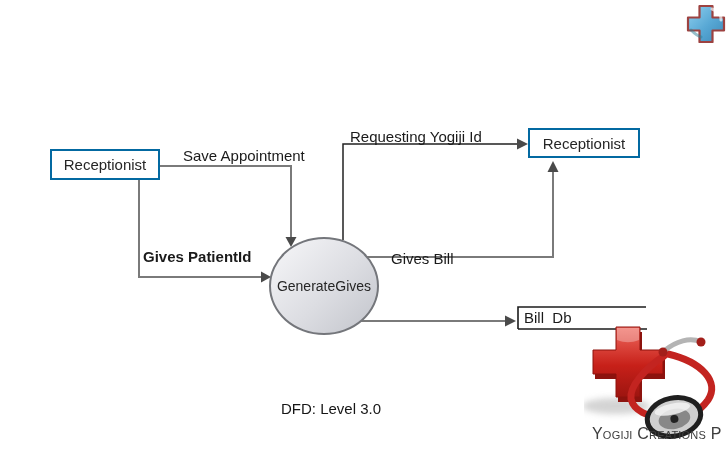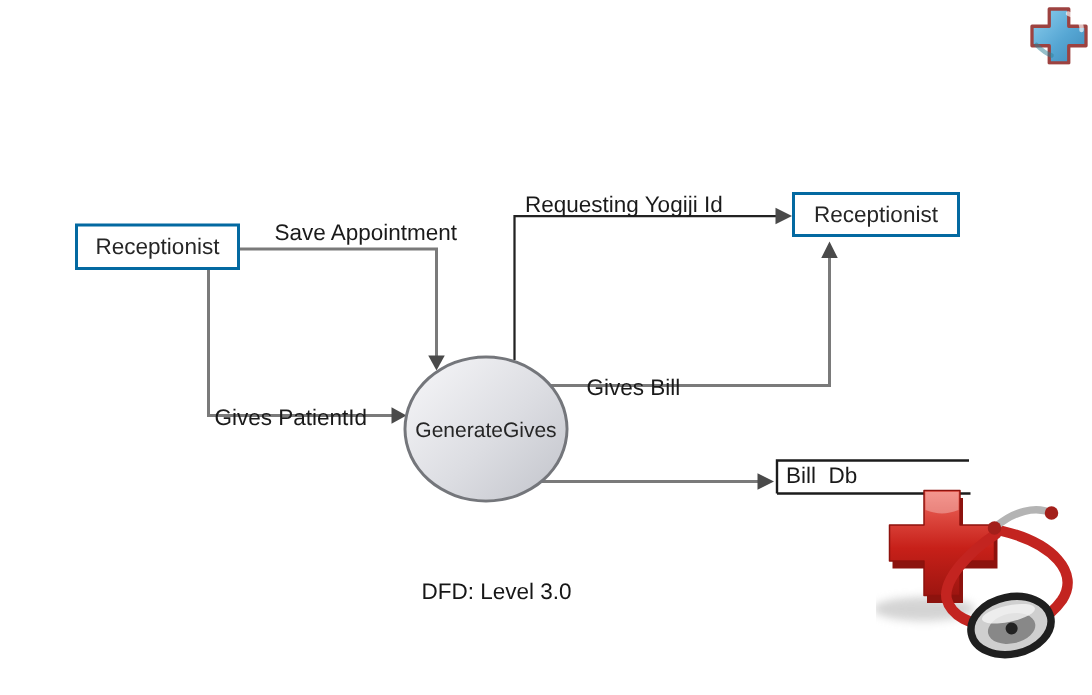--- a/index.html
+++ b/index.html
@@ -21,25 +21,25 @@
   #entity-right { left:528px; top:128px; width:112px; height:30px; }
   #process-circle {
     position:absolute; left:269px; top:237px; width:110px; height:98px; z-index:2;
     border:2px solid #74767b; border-radius:50%;
     background:linear-gradient(135deg, #f7f7f9 0%, #dcdde2 55%, #c2c4cb 100%);
     display:flex; flex-direction:row; align-items:center; justify-content:center;
     font-size:14px; line-height:20px; color:#262626; box-sizing:border-box;
   }
   .flow-label { position:absolute; z-index:4; font-size:15px; white-space:nowrap; color:#1a1a1a; }
   #label-save-appointment { left:183px; top:147px; }
-  #label-gives-patientid  { left:143px; top:270px; }
+  #label-gives-patientid  { left:143px; top:248px;font-weight:bold; }
   #label-requesting       { left:350px; top:128px; }
   #label-gives-bill       { left:391px; top:238px;margin-top:12px; }
   #label-bill-db          { left:524px; top:309px; white-space:pre; }
-  #slide-caption { position:absolute; left:281px; top:386px; z-index:4; font-size:15px; color:#161616; }
+  #slide-caption { position:absolute; left:281px; top:400px; z-index:4; font-size:15px; color:#161616; }
   #plus-icon { position:absolute; left:685px; top:3px; width:42px; height:40px; z-index:5; }
   #clinic-logo { position:absolute; left:584px; top:320px; width:144px; height:143px; z-index:5; }
   #brand {
     position:absolute; left:592px; top:426px; width:136px; z-index:6;
     font-variant:small-caps; font-size:16px; line-height:16px;
     color:#3d3d3d; letter-spacing:0.2px;
   }
   #brand .brand-line1 { white-space:nowrap; overflow:hidden; }
 </style>
 </head>
@@ -122,15 +122,16 @@
     <circle cx="117" cy="22" r="4.5" fill="#a31f1a"></circle>
     <g transform="rotate(-12 90 97)">
       <ellipse cx="90" cy="97" rx="27" ry="19" fill="#cfcfcf" stroke="#1f1f1f" stroke-width="5"></ellipse>
       <ellipse cx="90" cy="99" rx="16" ry="10" fill="#888888"></ellipse>
       <ellipse cx="90" cy="89" rx="18" ry="5.5" fill="#f2f2f2" opacity="0.85"></ellipse>
       <circle cx="90" cy="99" r="4" fill="#222222"></circle>
     </g>
   </svg>
 
   <div id="brand">
+    <div class="brand-line1">Yogiji Creations P</div>
   </div>
 
 </div>
 
 </body></html>

